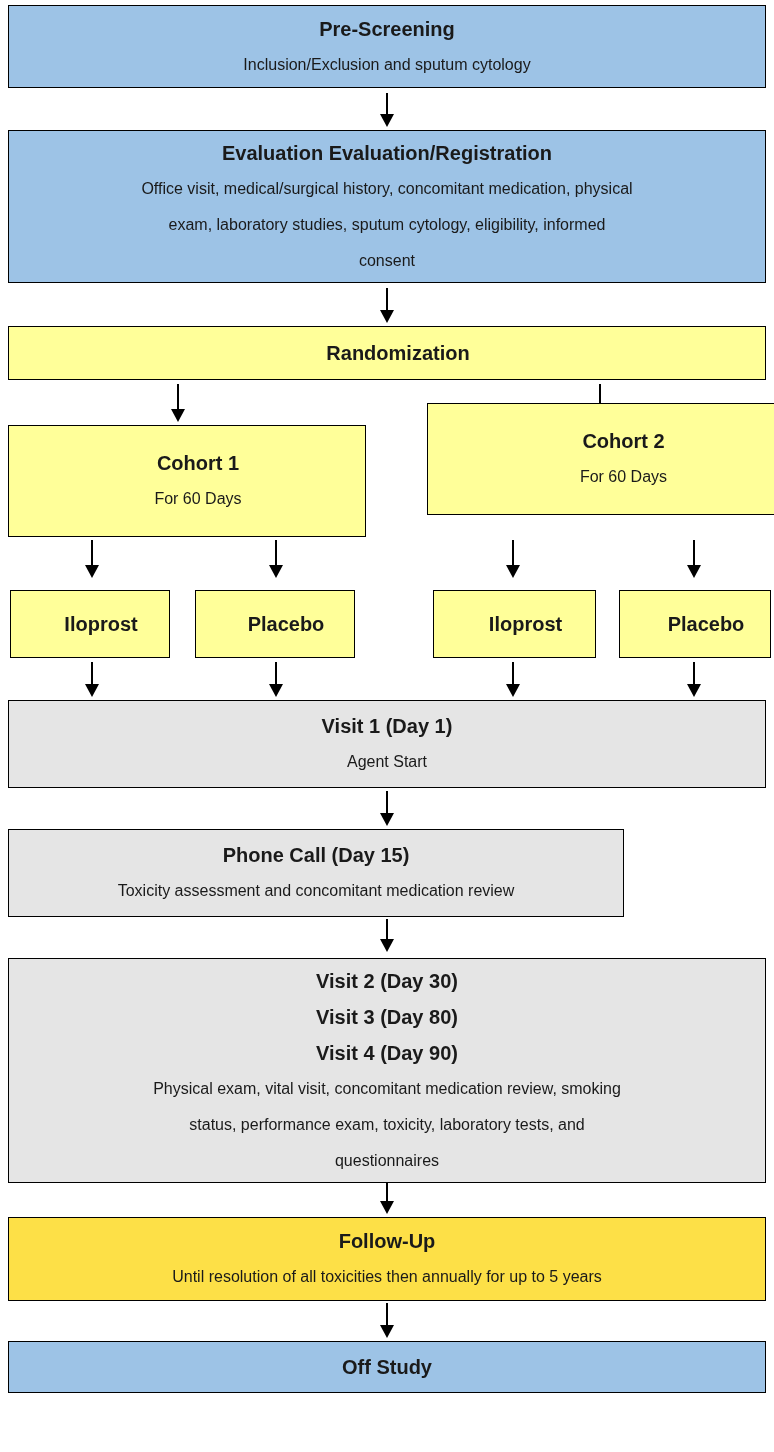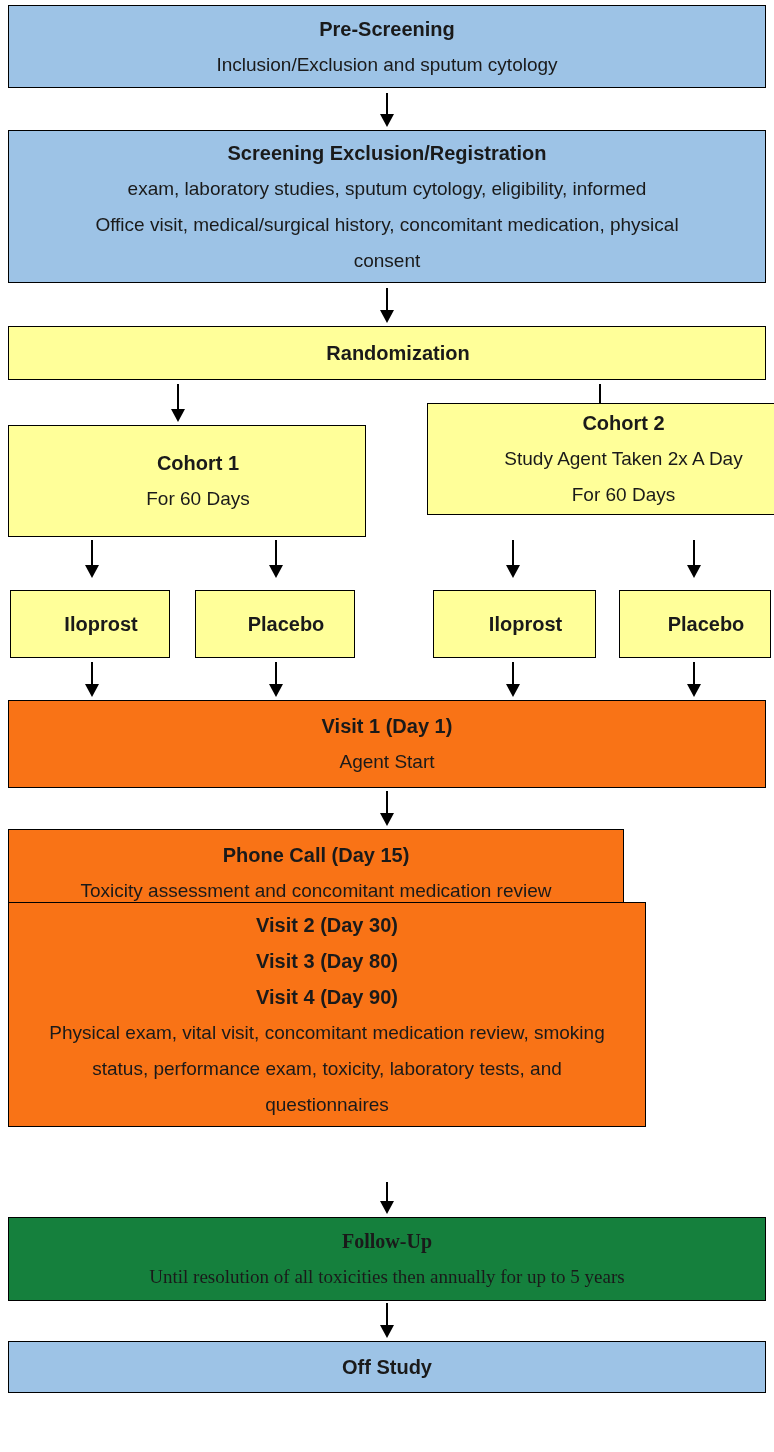--- a/index.html
+++ b/index.html
@@ -17,30 +17,30 @@
     border: 1.5px solid #000000;
     box-sizing: border-box;
     display: flex;
     flex-direction: column;
     align-items: center;
     justify-content: center;
     text-align: center;
   }
   .blue   { background: #9DC3E6; }
   .yellow { background: #FFFF99; padding-left: 22px; }
-  .orange { background: #f97316; }
-  .green  { background: #15803d; font-family: Liberation Serif, serif; }
+  .orange { background: #e5e5e5; }
+  .green  { background: #fde047; }
   .title {
     font-weight: bold;
     font-size: 20px;
     line-height: 36px;
     white-space: nowrap;
   }
   .line {
-    font-size: 19px;
+    font-size: 16px;
     line-height: 36px;
     white-space: nowrap;
     text-align: right;
   }
   .arrow {
     position: absolute;
     transform: translateX(-50%);
     display: flex;
     flex-direction: column;
     align-items: center;
@@ -62,23 +62,23 @@
     <div class="title">Pre-Screening</div>
     <div class="line">Inclusion/Exclusion and sputum cytology</div>
   </div>
 
   <div class="arrow" style="left:387px;top:93px;height:34px">
       <i class="al"></i>
       <i class="ah"></i>
     </div>
 
   <div class="box blue" style="left:8px;top:130px;width:758px;height:153px">
-    <div class="title">Screening Exclusion/Registration</div>
+    <div class="title">Evaluation Evaluation/Registration</div>
+    <div class="line">Office visit, medical/surgical history, concomitant medication, physical</div>
     <div class="line">exam, laboratory studies, sputum cytology, eligibility, informed</div>
-    <div class="line">Office visit, medical/surgical history, concomitant medication, physical</div>
     <div class="line">consent</div>
   </div>
 
   <div class="arrow" style="left:387px;top:288px;height:35px">
       <i class="al"></i>
       <i class="ah"></i>
     </div>
 
   <div class="box yellow" style="left:8px;top:326px;width:758px;height:54px">
     <div class="title">Randomization</div>
@@ -93,21 +93,20 @@
       <i class="ah"></i>
     </div>
 
   <div class="box yellow" style="left:8px;top:425px;width:358px;height:112px">
     <div class="title">Cohort 1</div>
     <div class="line">For 60 Days</div>
   </div>
 
   <div class="box yellow" style="left:427px;top:403px;width:371px;height:112px">
     <div class="title">Cohort 2</div>
-    <div class="line">Study Agent Taken 2x A Day</div>
     <div class="line">For 60 Days</div>
   </div>
 
   <div class="arrow" style="left:92px;top:540px;height:38px">
       <i class="al"></i>
       <i class="ah"></i>
     </div>
   <div class="arrow" style="left:276px;top:540px;height:38px">
       <i class="al"></i>
       <i class="ah"></i>
@@ -164,21 +163,21 @@
   <div class="box orange" style="left:8px;top:829px;width:616px;height:88px">
     <div class="title">Phone Call (Day 15)</div>
     <div class="line">Toxicity assessment and concomitant medication review</div>
   </div>
 
   <div class="arrow" style="left:387px;top:919px;height:33px">
       <i class="al"></i>
       <i class="ah"></i>
     </div>
 
-  <div class="box orange" style="left:8px;top:902px;width:638px;height:225px">
+  <div class="box orange" style="left:8px;top:958px;width:758px;height:225px">
     <div class="title">Visit 2 (Day 30)</div>
     <div class="title">Visit 3 (Day 80)</div>
     <div class="title">Visit 4 (Day 90)</div>
     <div class="line">Physical exam, vital visit, concomitant medication review, smoking</div>
     <div class="line">status, performance exam, toxicity, laboratory tests, and</div>
     <div class="line">questionnaires</div>
   </div>
 
   <div class="arrow" style="left:387px;top:1182px;height:32px">
       <i class="al"></i>

